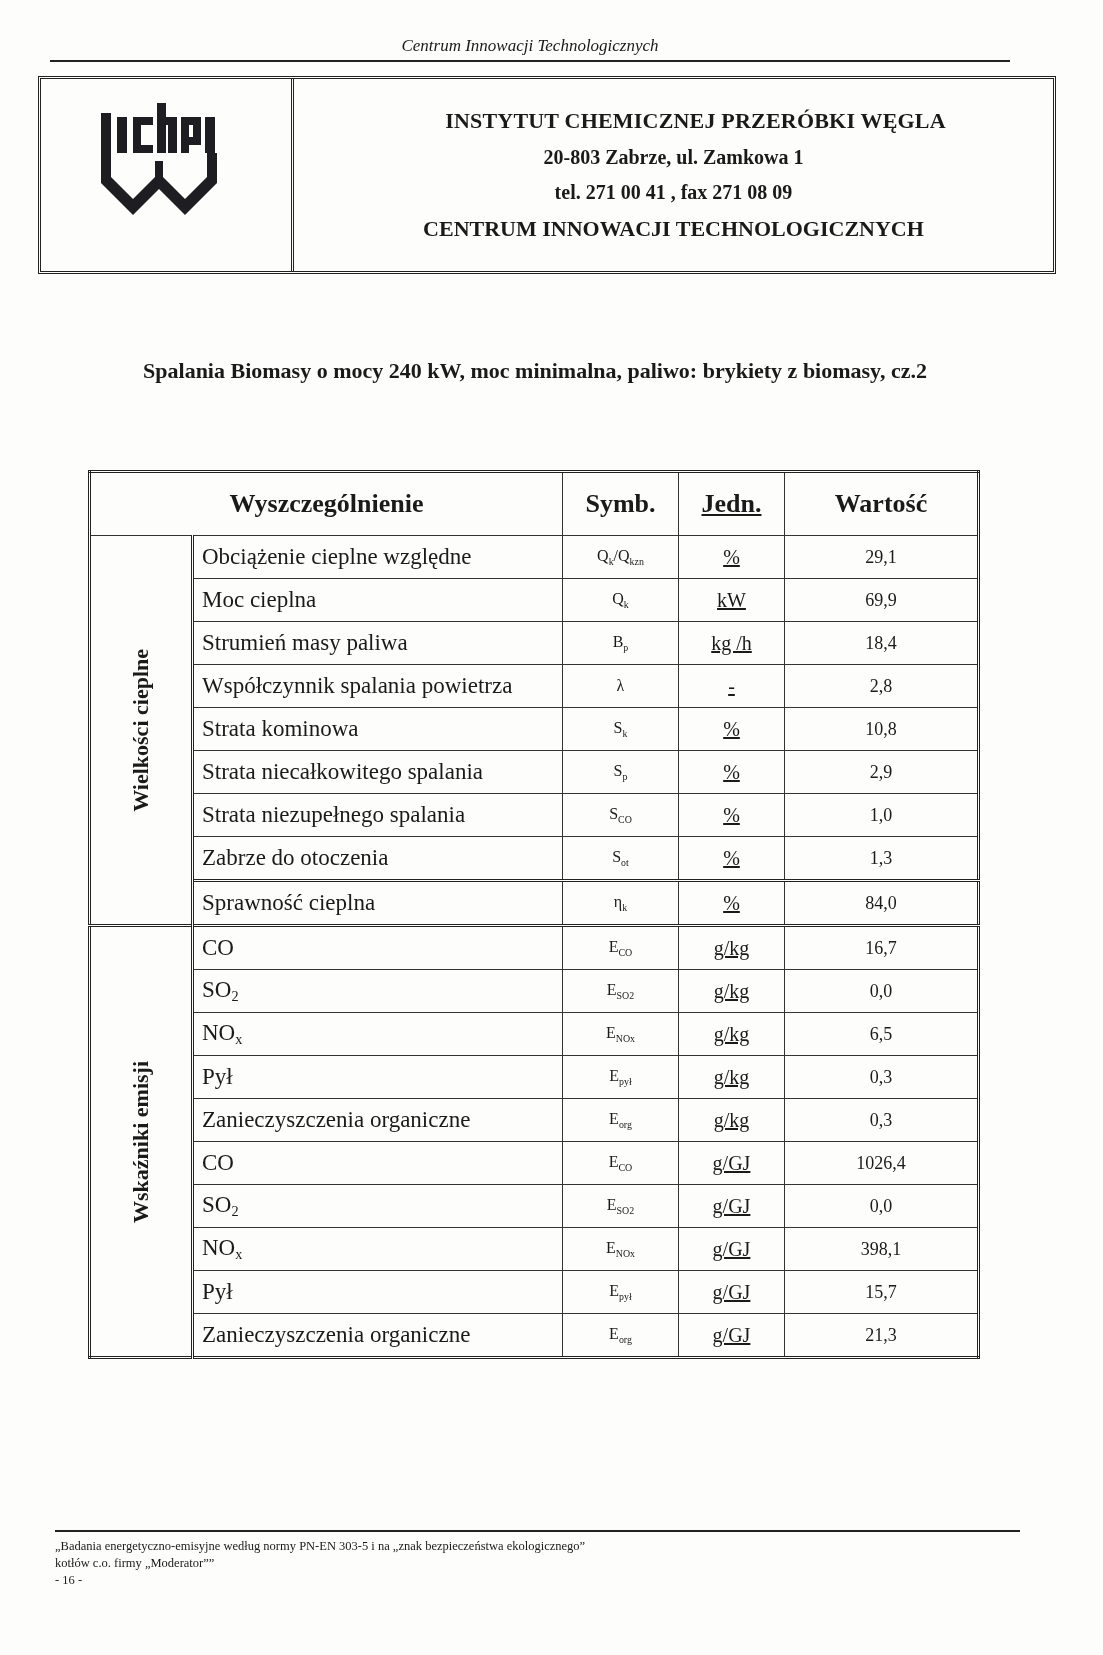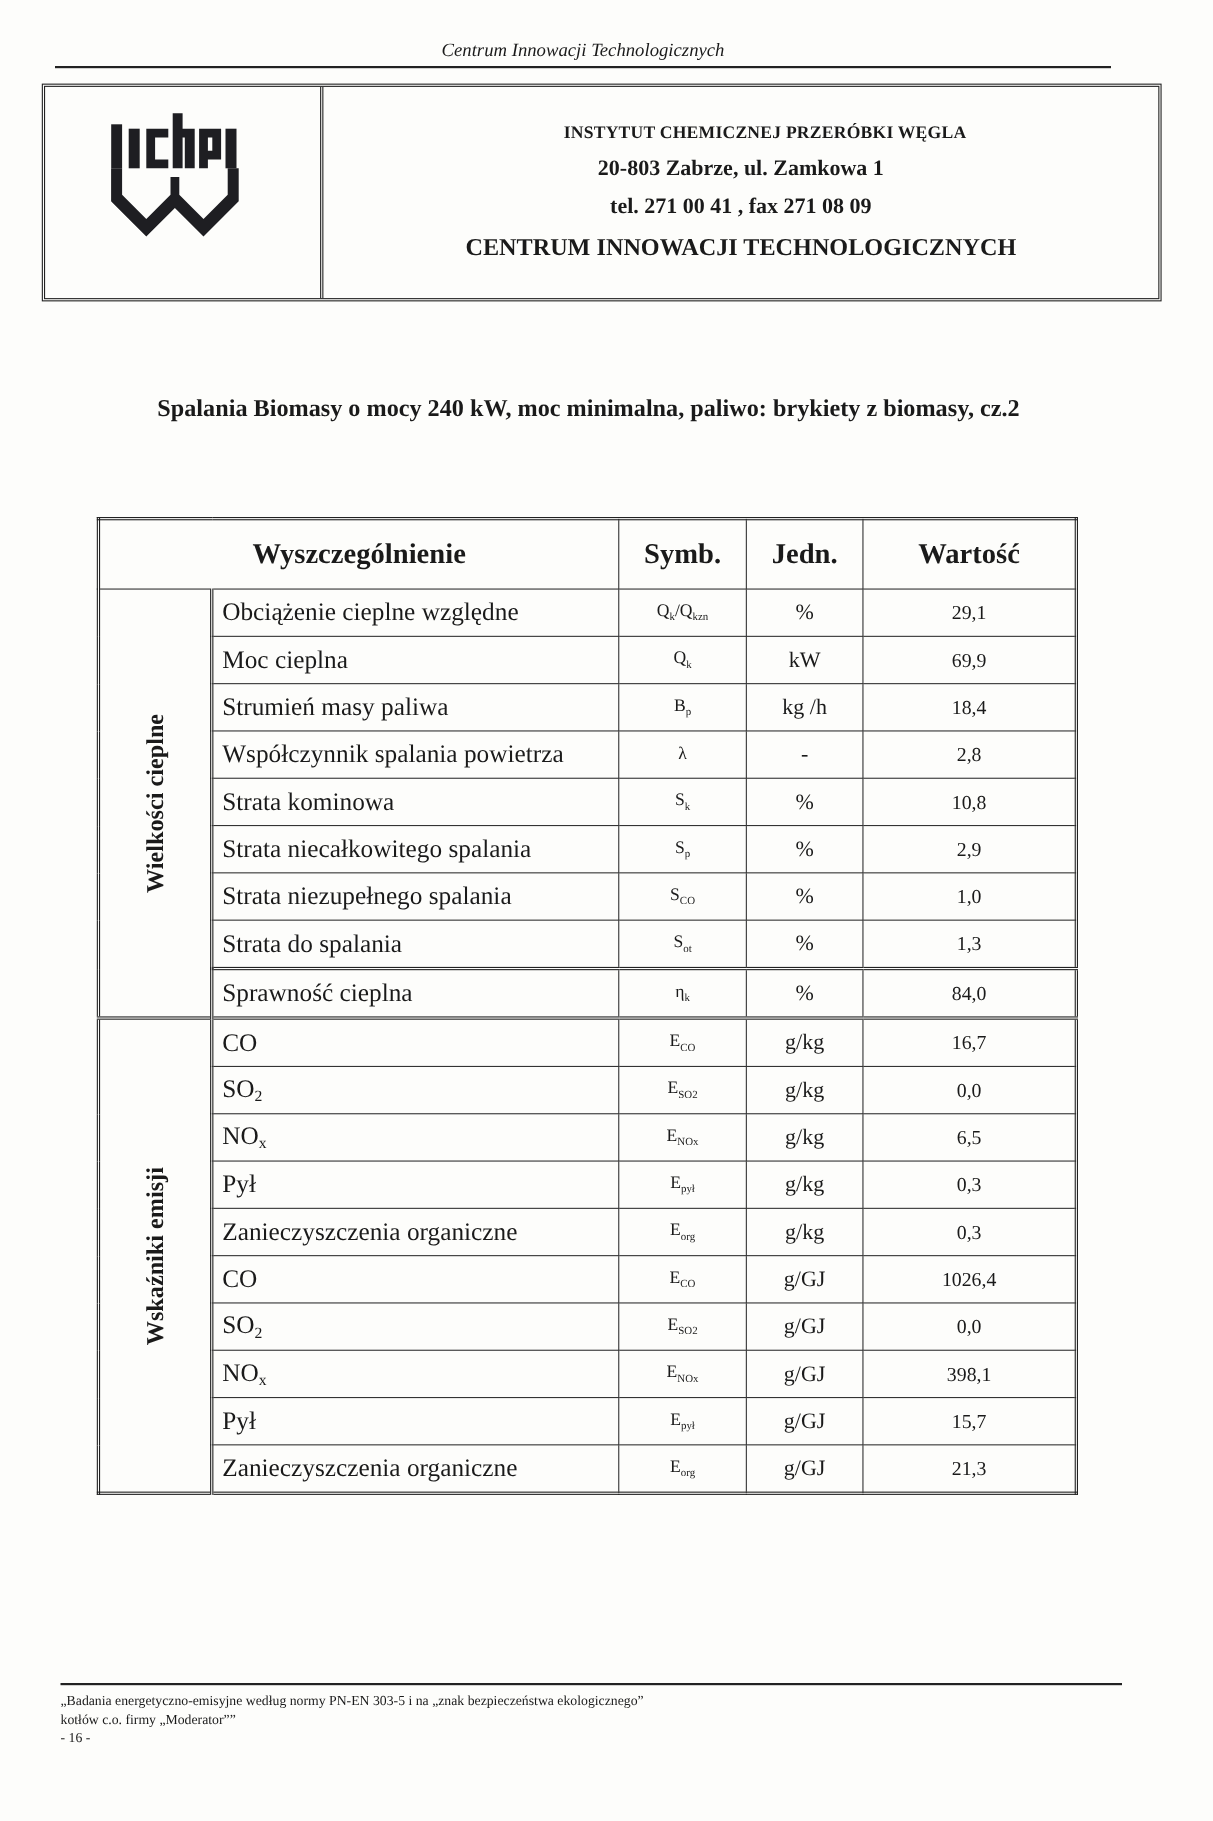--- a/index.html
+++ b/index.html
@@ -13,37 +13,37 @@
       text-align: center; font-style: italic; font-size: 17px;
     }
     .running-rule { position: absolute; left: 50px; top: 60px; width: 960px; border-top: 2px solid #222; }
     .letterhead {
       position: absolute; left: 38px; top: 76px; width: 1012px; height: 192px;
       border: 3px double #222; display: flex;
     }
     .logo-cell { width: 250px; border-right: 3px double #222; position: relative; }
     .logo-cell svg { position: absolute; left: 60px; top: 18px; }
     .org-cell { flex: 1; display: flex; flex-direction: column; align-items: center; justify-content: center; gap: 12px; font-weight: bold; }
-    .org-name { font-size: 16px; letter-spacing: 0.2px; margin-left: 44px; }
+    .org-name { font-size: 22px; letter-spacing: 0.2px; margin-left: 44px; }
     .org-addr, .org-tel { font-size: 20px; }
     .org-center { font-size: 22px; }
     .caption {
       position: absolute; left: 60px; top: 356px; width: 950px;
       text-align: center; font-weight: bold; font-size: 22px; line-height: 29px;
     }
     table.results {
       position: absolute; left: 88px; top: 470px; width: 892px;
       border-collapse: collapse; border: 3px double #222;
     }
     table.results td, table.results th { border: 1px solid #333; padding: 0; height: 42px; }
     table.results th { height: 62px; font-size: 26px; font-weight: bold; }
     .c-group { width: 100px; border-right: 3px double #222 !important; }
     .c-name { width: 360px; text-align: left; padding-left: 8px !important; font-size: 23px; }
     .c-sym { width: 115px; text-align: center; font-size: 16px; }
-    .c-unit { width: 105px; text-align: center; font-size: 20px; }
+    .c-unit { width: 105px; text-align: center; font-size: 20px; text-decoration: underline; }
     .c-val { text-align: center; font-size: 18px; }
     .group-label {
       writing-mode: vertical-rl; transform: rotate(180deg);
       font-weight: bold; font-size: 22px; margin: 0 auto; display: block; white-space: nowrap;
     }
     tr.sep-top td { border-top: 3px double #222; }
     sub { font-size: 62%; vertical-align: -4px; }
     .footer-rule { position: absolute; left: 55px; top: 1530px; width: 965px; border-top: 2px solid #222; }
     .footer {
       position: absolute; left: 55px; top: 1538px; width: 965px;
@@ -131,21 +131,21 @@
         <td class="c-unit">%</td>
         <td class="c-val">2,9</td>
       </tr>
       <tr>
         <td class="c-name"><span>Strata niezupełnego spalania</span></td>
         <td class="c-sym"><span>S</span><sub>CO</sub></td>
         <td class="c-unit">%</td>
         <td class="c-val">1,0</td>
       </tr>
       <tr>
-        <td class="c-name"><span>Strata do spalania</span></td>
+        <td class="c-name"><span>Zabrze do otoczenia</span></td>
         <td class="c-sym"><span>S</span><sub>ot</sub></td>
         <td class="c-unit">%</td>
         <td class="c-val">1,3</td>
       </tr>
       <tr class="sep-top">
         <td class="c-name"><span>Sprawność cieplna</span></td>
         <td class="c-sym"><span>η</span><sub>k</sub></td>
         <td class="c-unit">%</td>
         <td class="c-val">84,0</td>
       </tr>

